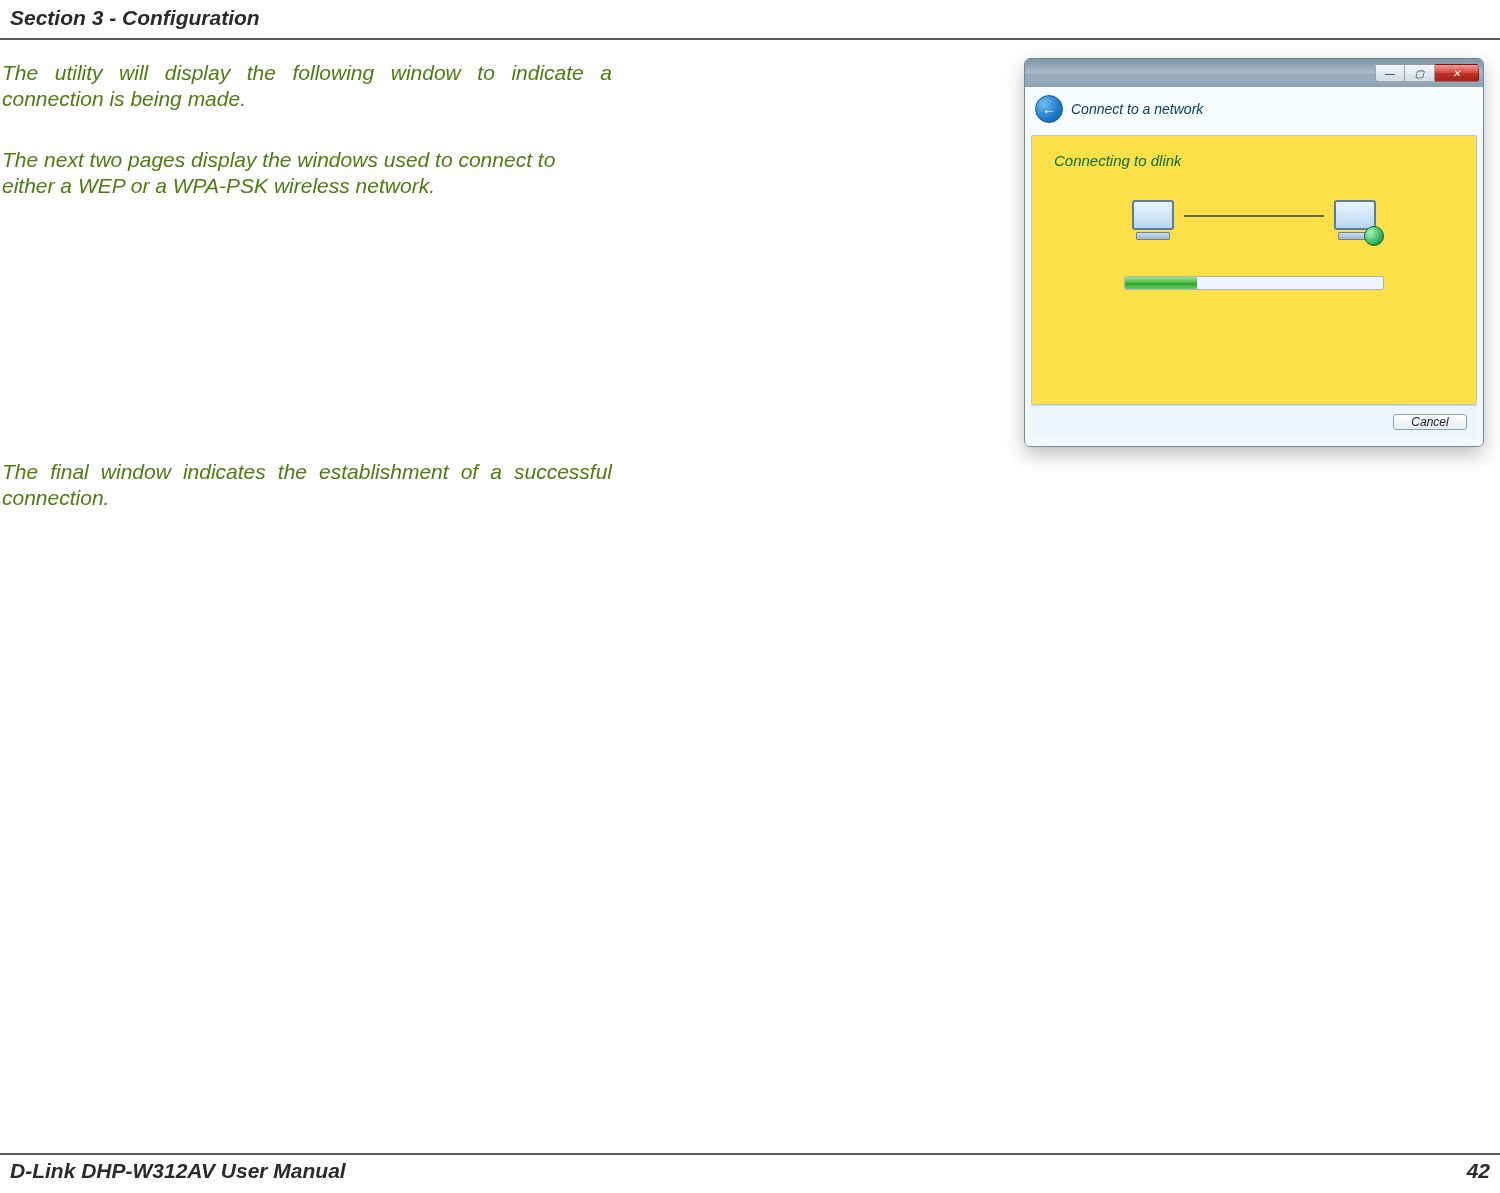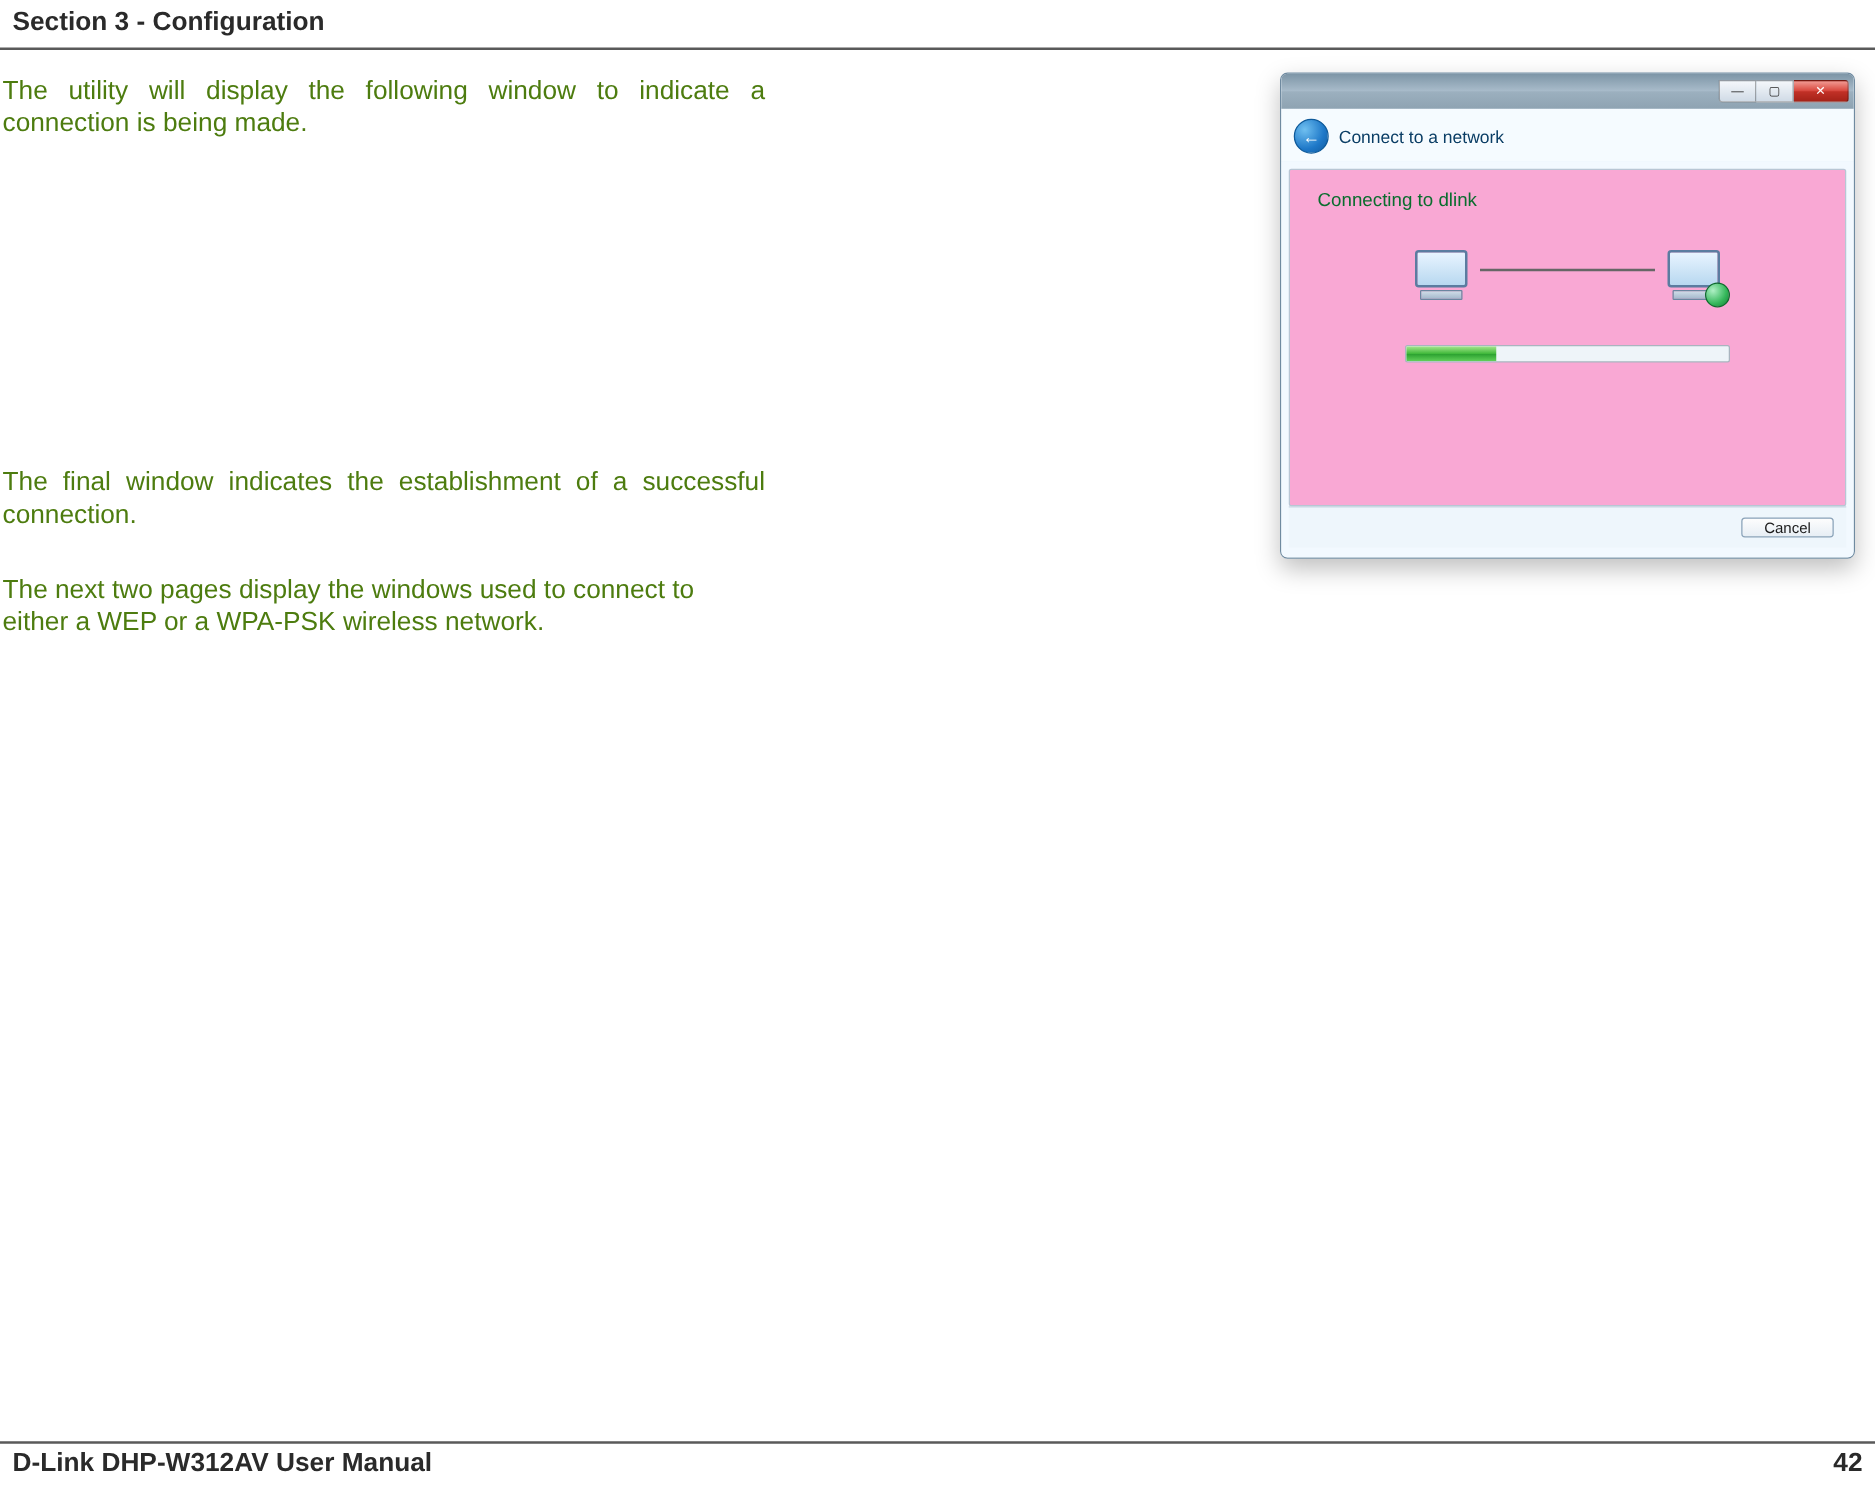--- a/index.html
+++ b/index.html
@@ -1,15 +1,15 @@
 <!DOCTYPE html>
 <html><head>
   <meta charset="utf-8">
   <style>
-    * { margin: 0; padding: 0; box-sizing: border-box; }
+    * { margin: 0; padding: 0; box-sizing: border-box; font-style: italic; }
     body {
       font-family: "Myriad Pro", "Segoe UI", Arial, sans-serif;
       background: #fff;
       color: #2a2a2a;
       width: 1500px;
       height: 1193px;
       position: relative;
     }
     .page-header {
       padding: 6px 10px 8px 10px;
@@ -91,21 +91,21 @@
     .dlg-title {
       color: #0a3e66;
       font-size: 14px;
       text-shadow: 0 1px 0 #fff;
     }
     .dlg-body-outer {
       background: #f2f9ff;
       padding: 6px 6px 8px 6px;
     }
     .dlg-body {
-      background: #f9a8d4;
+      background: #fde047;
       border: 1px solid #b8c6d4;
       border-radius: 2px;
       height: 270px;
       position: relative;
     }
     .connecting {
       position: absolute;
       top: 16px; left: 22px;
       color: #0a6d2e;
       font-size: 15px;
@@ -189,22 +189,22 @@
 </head>
 <body>
 
 <div class="page-header">
   <span>Section 3 - Configuration</span>
 </div>
 
 <div class="content">
   <div class="left-col">
     <p class="para justify">The utility will display the following window to indicate a connection is being made.</p>
+    <p class="para gap-med">The next two pages display the windows used to connect to either a WEP or a WPA-PSK wireless network.</p>
     <p class="para justify gap-large">The final window indicates the establishment of a successful connection.</p>
-    <p class="para gap-med">The next two pages display the windows used to connect to either a WEP or a WPA-PSK wireless network.</p>
   </div>
 
   <div class="right-col">
     <div class="dialog">
       <div class="dlg-chrome">
         <div class="spacer"></div>
         <div class="win-btns">
           <div class="win-btn">
             <span>—</span>
           </div>

